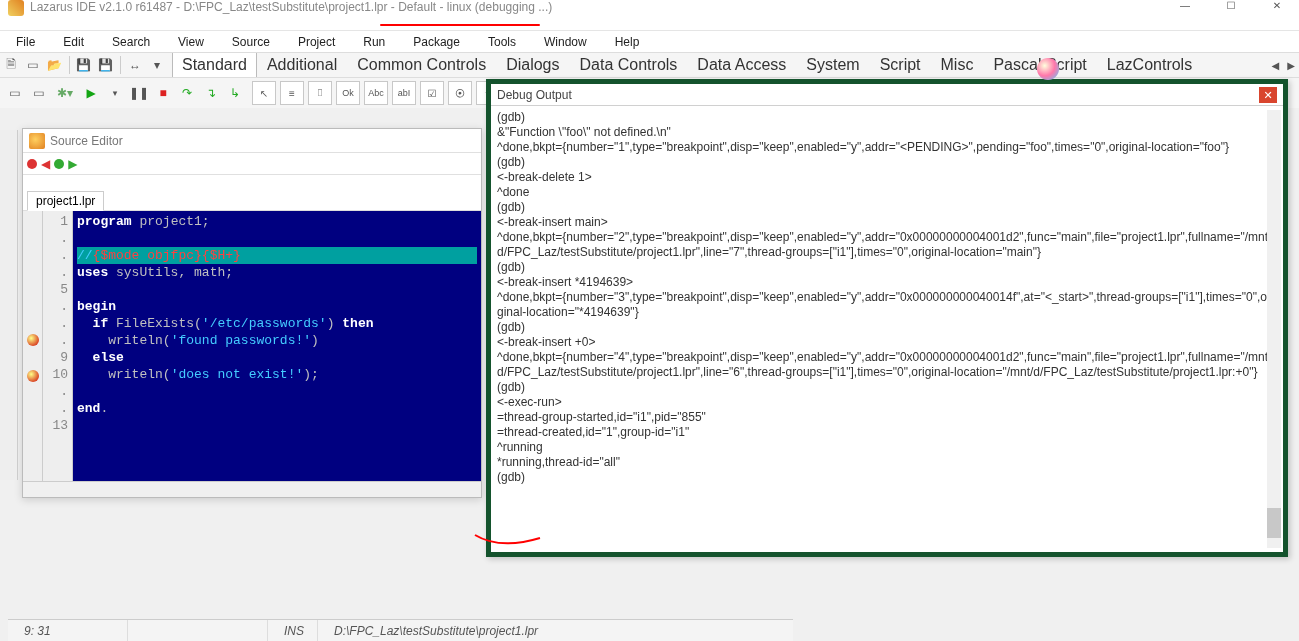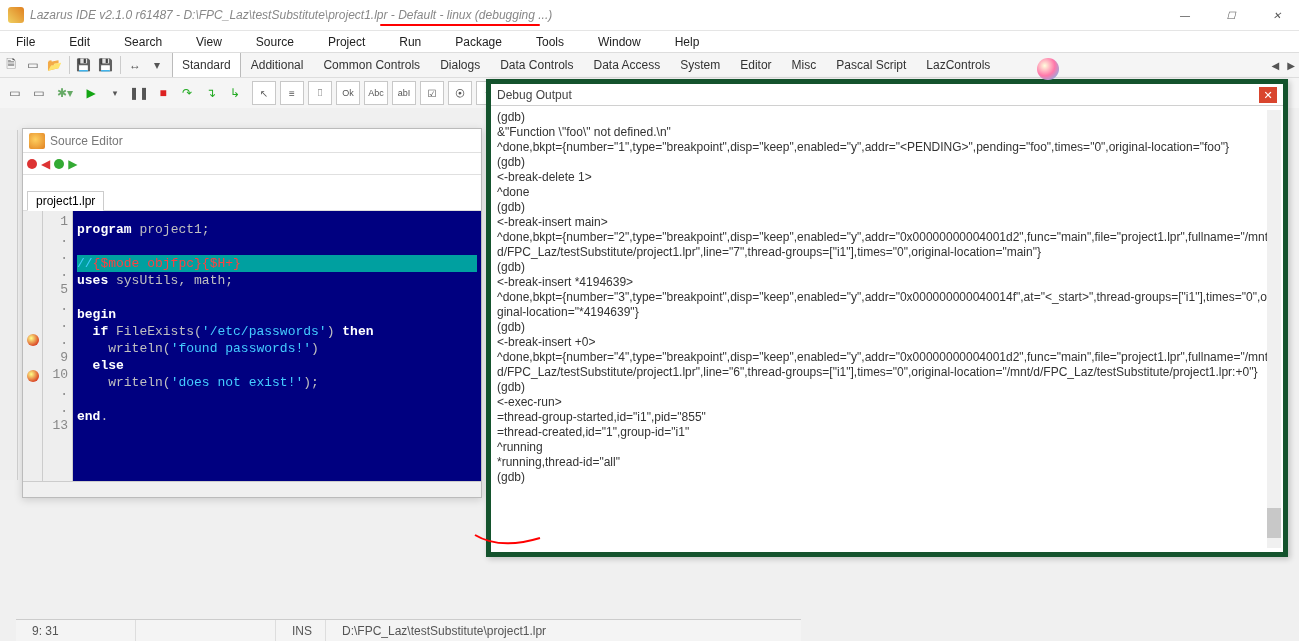--- a/index.html
+++ b/index.html
@@ -9,25 +9,23 @@
     background: #f0f0f0;
     overflow: hidden;
     width: 1299px;
     height: 641px;
     position: relative;
   }
   .titlebar {
     height: 30px;
     background: #fff;
     display: flex;
-    align-items: center;
     padding: 0 8px;
     color: #888;
     position: relative;
-    font-style: italic;
   }
   .titlebar .app-icon {
     width: 16px; height: 16px;
     background: linear-gradient(45deg,#f0d060,#e08020);
     border-radius: 3px;
     margin-right: 6px;
   }
   .titlebar .title-text { font-size: 12px; }
   .titlebar .win-controls {
     position: absolute;
@@ -43,21 +41,21 @@
     height: 2px;
     background: red;
     border-radius: 2px;
   }
   .menubar {
     height: 22px;
     background: #fff;
     display: flex;
     align-items: center;
     padding: 0 6px;
-    gap: 14px;
+    gap: 8px;
     border-top: 1px solid #e5e5e5;
   }
   .menubar .menu-item {
     padding: 2px 10px;
     font-size: 12px;
     color: #222;
   }
   .toolbar-row {
     height: 26px;
     background: #f5f5f5;
@@ -79,21 +77,21 @@
   .tabs-area {
     display: flex;
     flex: 1;
     align-items: center;
     height: 100%;
     overflow: hidden;
     padding-left: 4px;
   }
   .comp-tab {
     padding: 19px 9px;
-    font-size: 12px;
+    font-size: 16px;
     color: #333;
     background: #f5f5f5;
     border: 1px solid transparent;
     white-space: nowrap;
   }
   .comp-tab.active {
     background: #fff;
     border: 1px solid #bbb;
     border-bottom: 1px solid #fff;
   }
@@ -212,21 +210,21 @@
     border-right: 1px solid #ccc;
     color: #888;
     text-align: right;
     padding: 2px 4px 0 0;
     line-height: 17px;
     white-space: pre;
     font-family: "Courier New", monospace;
   }
   .code {
     flex:1;
-    padding: 10px 4px;
+    padding: 2px 4px;
     line-height: 17px;
     white-space: pre;
     color: #c0c0c0;
   }
   .kw { color:#ffffff; font-weight:bold; }
   .cm { color:#44ccff; }
   .dir{ color:#ff4040; }
   .hl { background:#00a0a0; color:#000; }
   .str{ color:#44ccff; }
   .id { color:#c0c0c0; }
@@ -299,29 +297,30 @@
     right:0; top:0; width:250px; height:24px;
     display:flex; align-items:center; justify-content:flex-end;
     gap: 20px;
     padding-right: 10px;
     color:#888;
   }
 
   
   .statusbar {
     position:absolute;
-    left:16px; bottom:0;
+    left:8px; bottom:0;
     width: 785px;
     height: 22px;
     background:#f4f4f4;
     border-top:1px solid #ccc;
     display:flex;
     align-items:center;
     color:#555;
     font-size:12px;
+    font-style:italic;
   }
   .statusbar .cell { padding: 0 16px; border-right:1px solid #ddd; height:100%; display:flex;align-items:center;}
   .statusbar .cell.wide{flex:1;border-right:none;}
 
   
   .curve {
     position:absolute;
     pointer-events:none;
   }
 </style>
@@ -369,21 +368,21 @@
   <span class="tb-btn">↔</span>
   <span class="tb-btn">▾</span>
   <div class="tabs-area" id="compTabs">
       <div class="comp-tab active">Standard</div>
       <div class="comp-tab">Additional</div>
       <div class="comp-tab">Common Controls</div>
       <div class="comp-tab">Dialogs</div>
       <div class="comp-tab">Data Controls</div>
       <div class="comp-tab">Data Access</div>
       <div class="comp-tab">System</div>
-      <div class="comp-tab">Editor</div>
+      <div class="comp-tab">Script</div>
       <div class="comp-tab">Misc</div>
       <div class="comp-tab">Pascal Script</div>
       <div class="comp-tab">LazControls</div>
     </div>
   <span class="tab-scroll">◀</span>
   <span class="tab-scroll">▶</span>
 </div>
 
 <div class="toolbar-row2">
   <div class="left-group">

